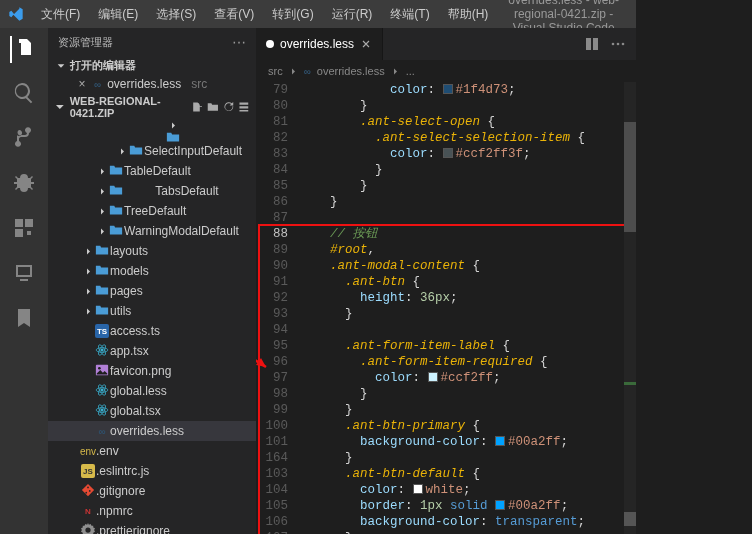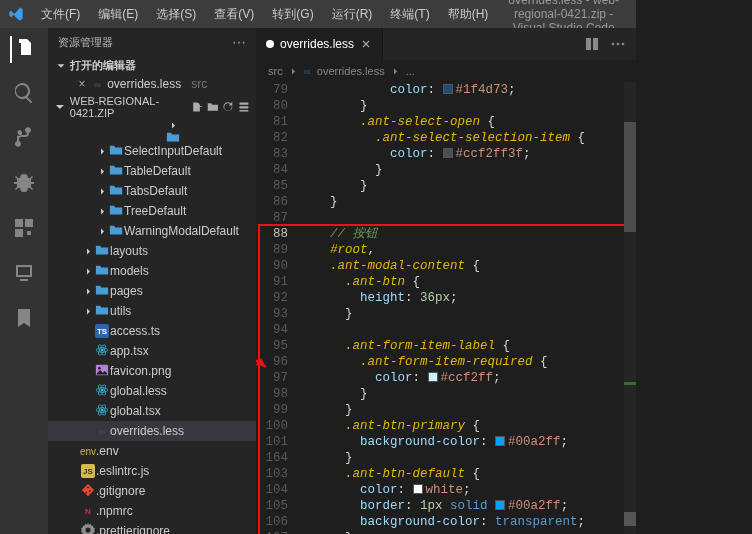--- a/index.html
+++ b/index.html
@@ -16,21 +16,21 @@
 .activitybar .ab-item.active { border-left: 2px solid #fff; margin-left: -2px; padding-left: 0; }
 .sidebar { width: 208px; background: #252526; display: flex; flex-direction: column; overflow: hidden; }
 .sidebar-header { display: flex; align-items: center; padding: 6px 10px; color: #bbb; font-size: 11px; }
 .sidebar-header .sh-title { flex: 1; }
 .sidebar-header .sh-dots { color: #999; font-size: 14px; }
 .section-label { display: flex; align-items: center; padding: 2px 8px; color: #ccc; font-size: 11px; font-weight: bold; gap: 4px; }
 .section-label svg { width: 10px; height: 10px; fill: #ccc; }
 .open-editor-item { display: flex; align-items: center; padding: 2px 8px 2px 28px; gap: 6px; color: #ccc; font-size: 12px; }
 .open-editor-item .close-x { color: #aaa; width: 12px; text-align: center; }
 .open-editor-item .dim { color: #777; margin-left: 4px; }
-.project-row { display: flex; align-items: center; padding: 2px 6px; gap: 4px; color: #ccc; font-size: 11px; font-weight: normal; }
+.project-row { display: flex; align-items: center; padding: 2px 6px; gap: 4px; color: #ccc; font-size: 11px; font-weight: bold; }
 .project-row .spacer { flex: 1; }
 .project-row svg { width: 14px; height: 14px; fill: #aaa; }
 .tree { flex: 1; overflow-y: auto; }
 .tree-row { display: flex; align-items: center; height: 20px; padding-right: 6px; color: #ccc; font-size: 12px; white-space: nowrap; cursor: pointer; }
 .tree-row.selected { background: #37373d; }
 .tree-row .chev { width: 12px; display: inline-flex; justify-content: center; }
 .tree-row .chev svg { width: 9px; height: 9px; fill: #ccc; }
 .tree-row .ficon { width: 16px; height: 16px; display: inline-flex; align-items: center; justify-content: center; }
 .tree-row .label { flex: 1; overflow: hidden; text-overflow: ellipsis; }
 .folder-icon svg { fill: #4a9cd6; width: 14px; height: 14px; }
@@ -162,21 +162,21 @@
                 <path d="M4 2l4 4-4 4z"></path>
               </svg>
             </span>
             <span class="ficon">
               <span class="folder-icon"><svg viewBox="0 0 16 16">
                   <path d="M1 3h5l1 2h8v8H1V3z"></path>
                 </svg></span>
             </span>
             <span class="label">FormDefault</span>
           </div>
-          <div class="tree-row" style="padding-left: 48px; justify-content: flex-end;">
+          <div class="tree-row" style="padding-left: 68px; justify-content: flex-end;">
             <span class="chev">
               <svg viewBox="0 0 12 12">
                 <path d="M4 2l4 4-4 4z"></path>
               </svg>
             </span>
             <span class="ficon">
               <span class="folder-icon"><svg viewBox="0 0 16 16">
                   <path d="M1 3h5l1 2h8v8H1V3z"></path>
                 </svg></span>
             </span>
@@ -188,21 +188,21 @@
                 <path d="M4 2l4 4-4 4z"></path>
               </svg>
             </span>
             <span class="ficon">
               <span class="folder-icon"><svg viewBox="0 0 16 16">
                   <path d="M1 3h5l1 2h8v8H1V3z"></path>
                 </svg></span>
             </span>
             <span class="label">TableDefault</span>
           </div>
-          <div class="tree-row" style="padding-left: 48px;">
+          <div class="tree-row" style="padding-left: 48px; text-align: center;">
             <span class="chev">
               <svg viewBox="0 0 12 12">
                 <path d="M4 2l4 4-4 4z"></path>
               </svg>
             </span>
             <span class="ficon">
               <span class="folder-icon"><svg viewBox="0 0 16 16">
                   <path d="M1 3h5l1 2h8v8H1V3z"></path>
                 </svg></span>
             </span>

